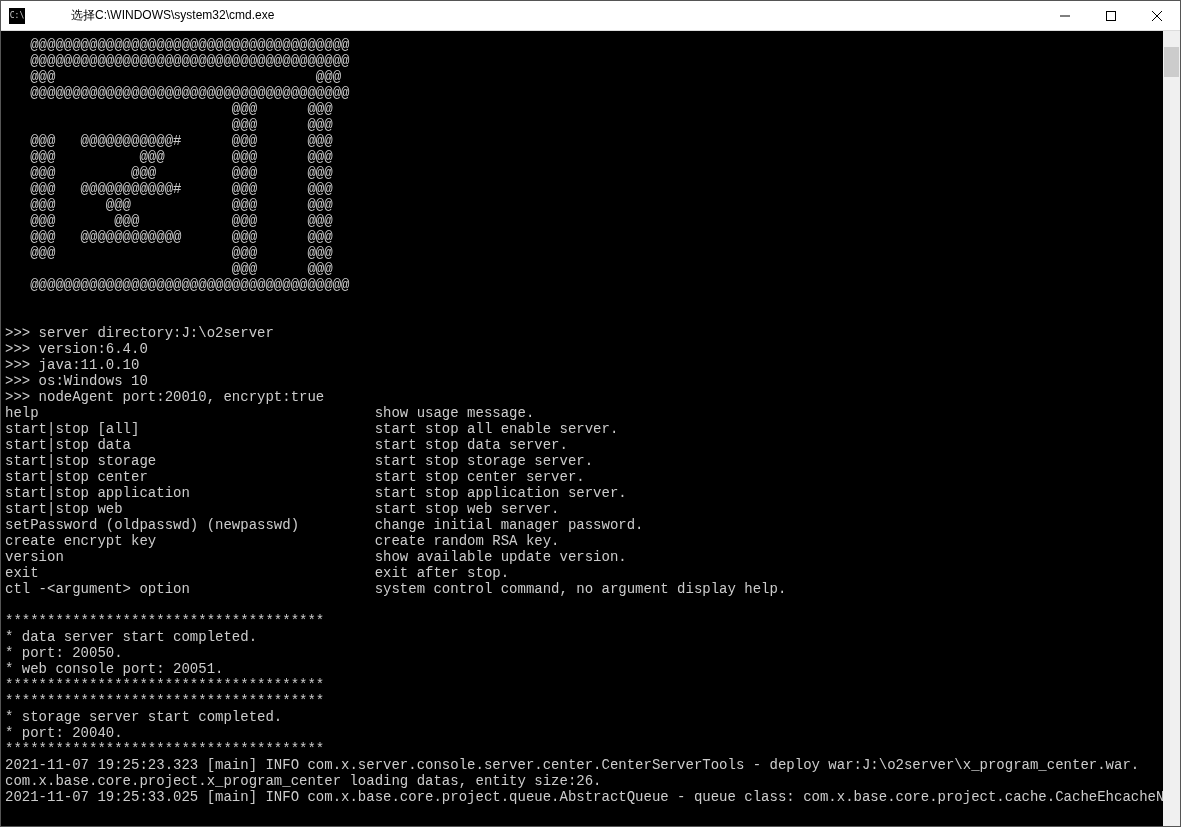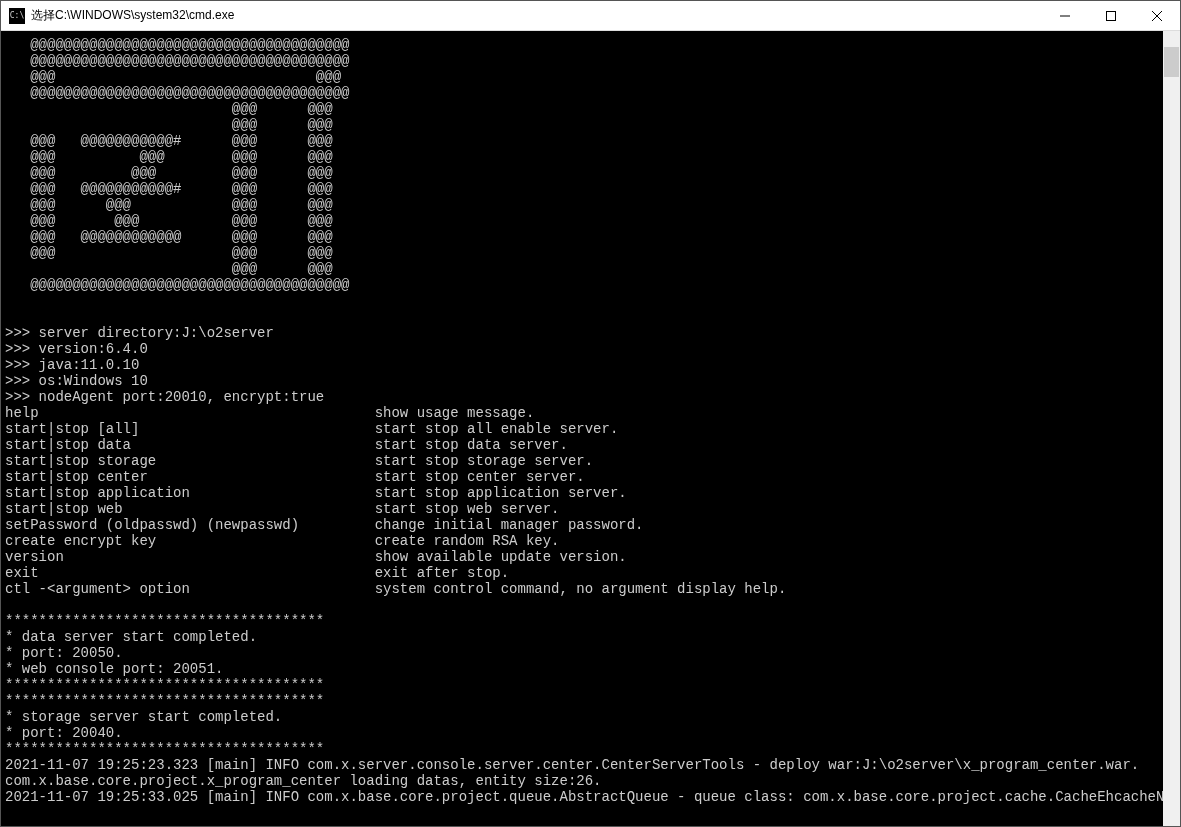--- a/index.html
+++ b/index.html
@@ -31,21 +31,21 @@
       height: 16px;
       margin-right: 6px;
       background: #000;
       display: inline-flex;
       align-items: center;
       justify-content: center;
       font-size: 8px;
       color: #ccc;
       font-family: monospace;
     }
-    .titlebar-title { flex: 1; }
+    .titlebar-title { flex: 1; margin-left: 40px; }
     .titlebar-controls { display: flex; }
     .titlebar-btn {
       width: 46px;
       height: 30px;
       display: flex;
       align-items: center;
       justify-content: center;
       font-size: 11px;
       cursor: pointer;
       font-family: Arial, sans-serif;

